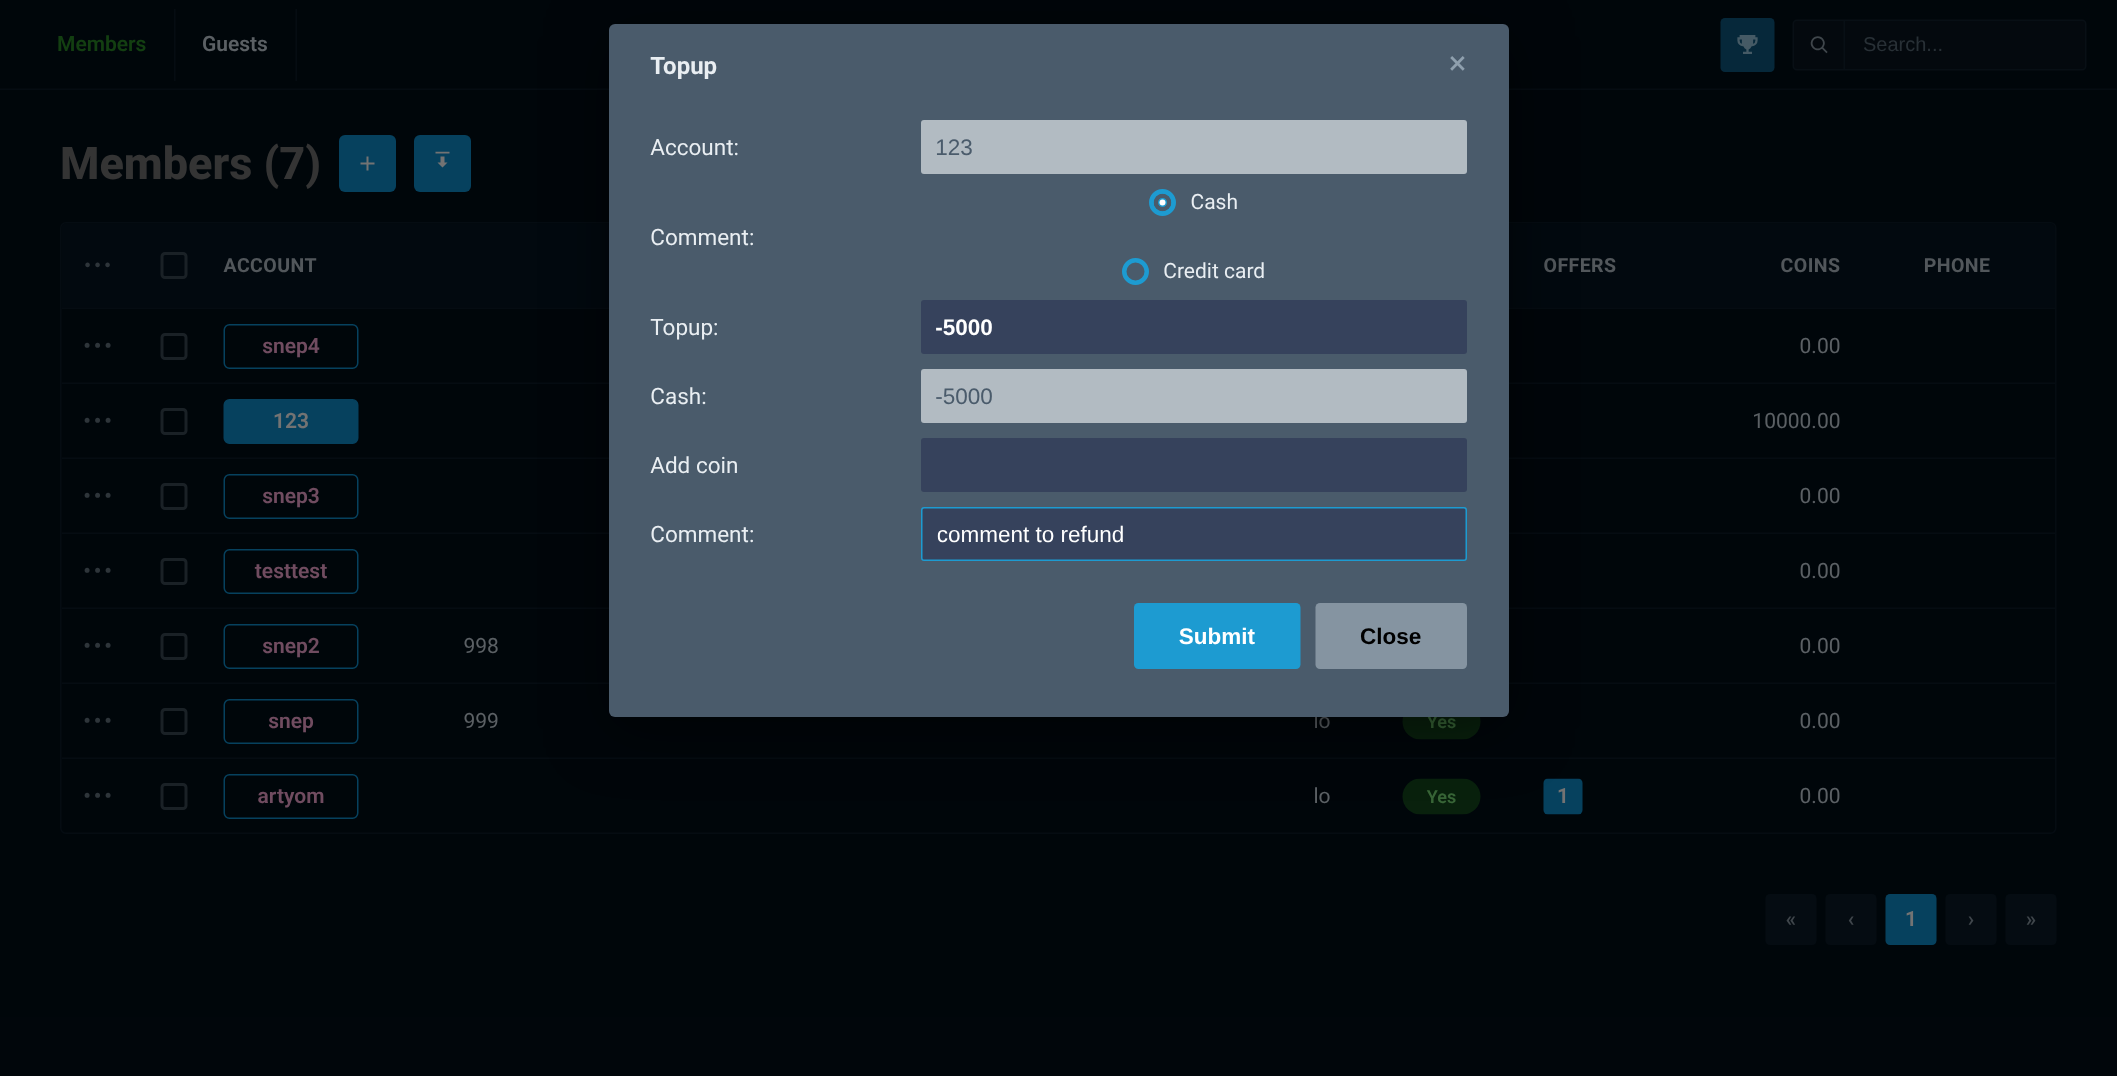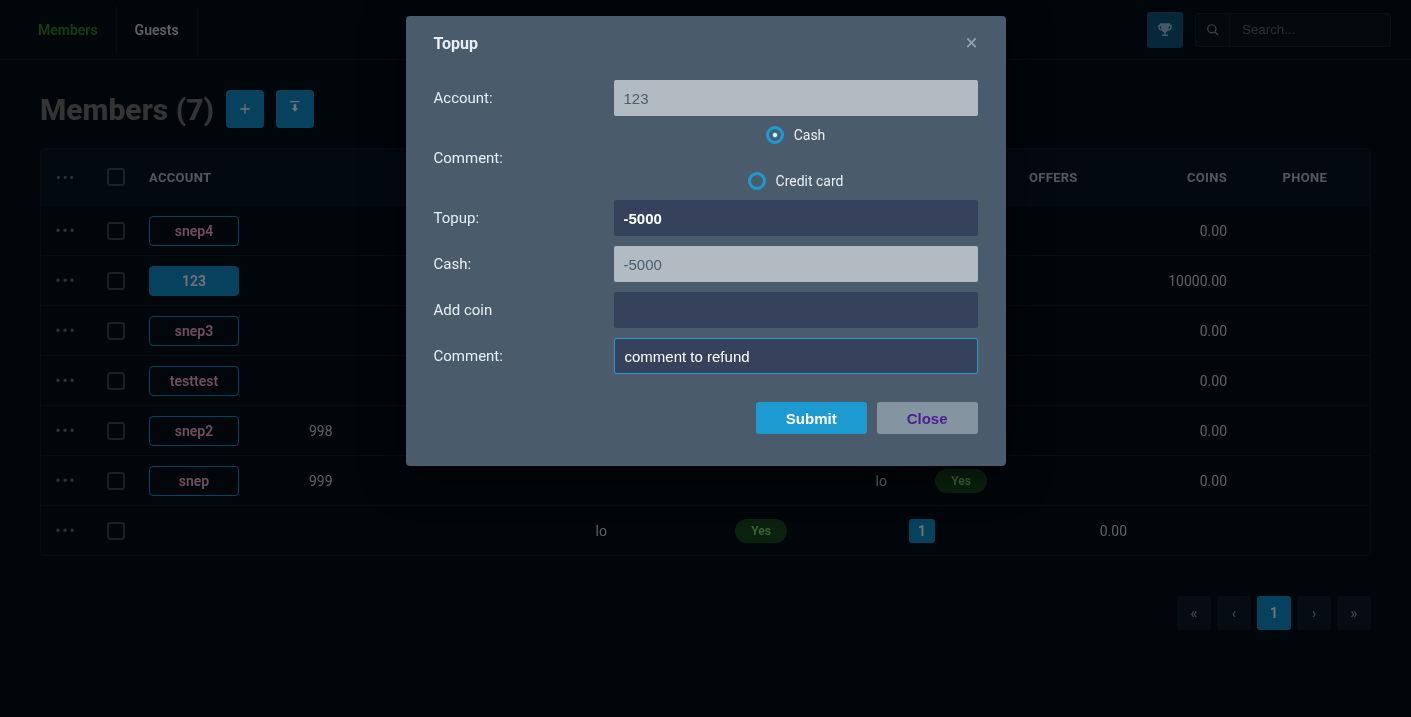--- a/index.html
+++ b/index.html
@@ -208,25 +208,25 @@
   .radio.checked .ring { background:#1d9bd1; border:3px solid #1d9bd1; }
   .radio.checked .ring::before{
     content:""; position:absolute; inset:4px; border-radius:50%; background:#fff;
   }
 
   .modal-actions {
     display:flex; gap: 10px; justify-content:flex-end;
     padding: 28px 28px 0 28px;
   }
   .btn {
-    border:0; border-radius:3px; height: 32px; padding: 0 30px;
+    border:0; border-radius:3px; height: 44px; padding: 0 30px;
     font-weight:700; cursor:pointer; font-size:15px;
   }
   .btn-primary { background:#1d9bd1; color:#fff; }
-  .btn-secondary { background:#8594a1; color:#4c1d95; }
+  .btn-secondary { background:#8594a1; color:#000000; }
 </style>
 </head>
 <body>
 
 <div class="topnav">
   <div class="nav-tabs">
     <div class="nav-tab active">Members</div>
     <div class="nav-tab">Guests</div>
   </div>
   <div class="nav-spacer"></div>
@@ -358,20 +358,21 @@
           <div class="left"></div>
           <div class="right">0.00</div>
           <div class="right"></div>
           <div></div>
         </div>
         <div class="trow">
           <div class="dots">•••</div>
           <div class="center">
             <div class="chk"></div>
           </div>
+          <div><span class="acct-badge">artyom</span></div>
           <div class="left"></div>
           <div class="right">lo</div>
           <div class="center"><span class="yes-badge">Yes</span></div>
           <div class="left"><span class="num-badge">1</span></div>
           <div class="right">0.00</div>
           <div class="right"></div>
           <div></div>
         </div>
       </div>
   </div>

